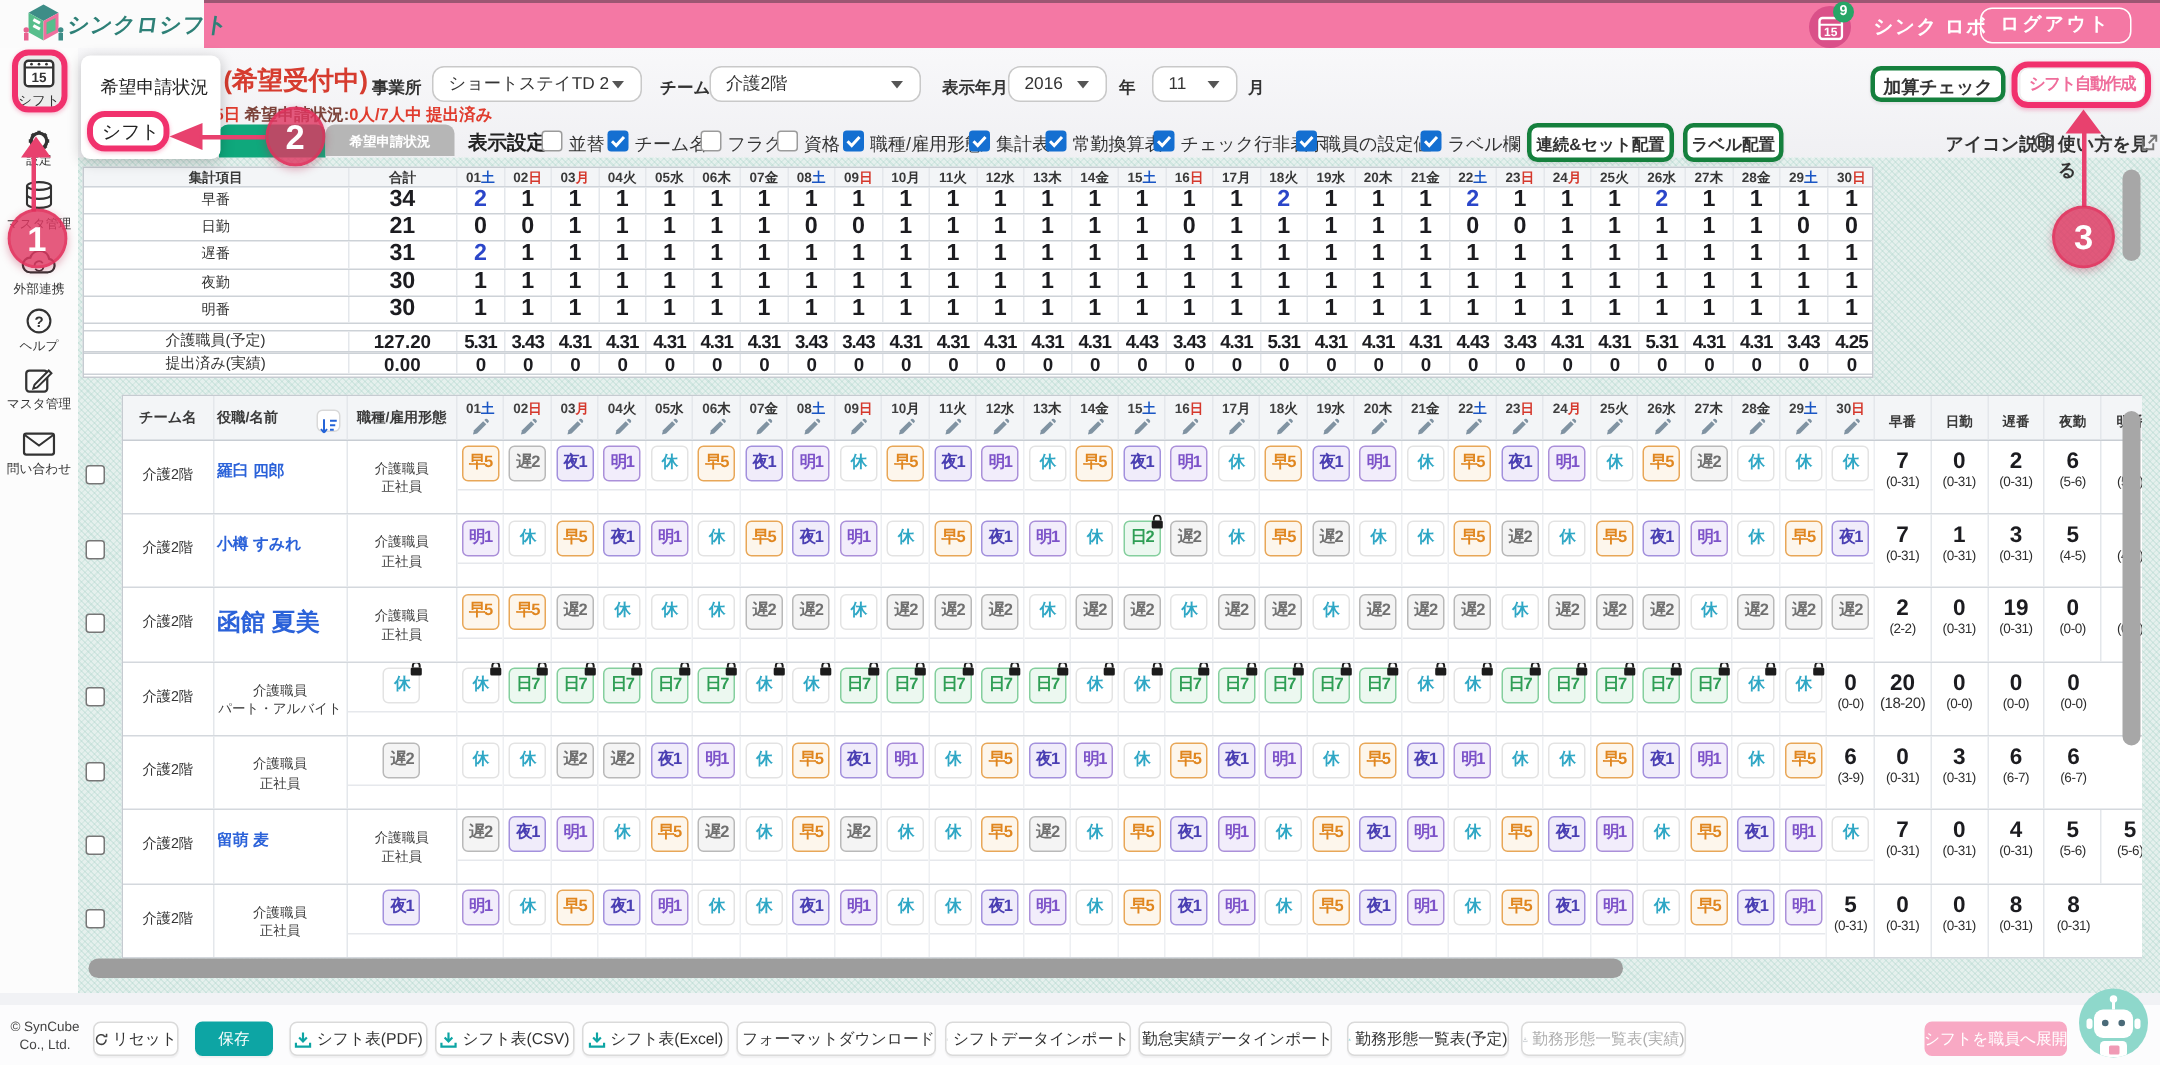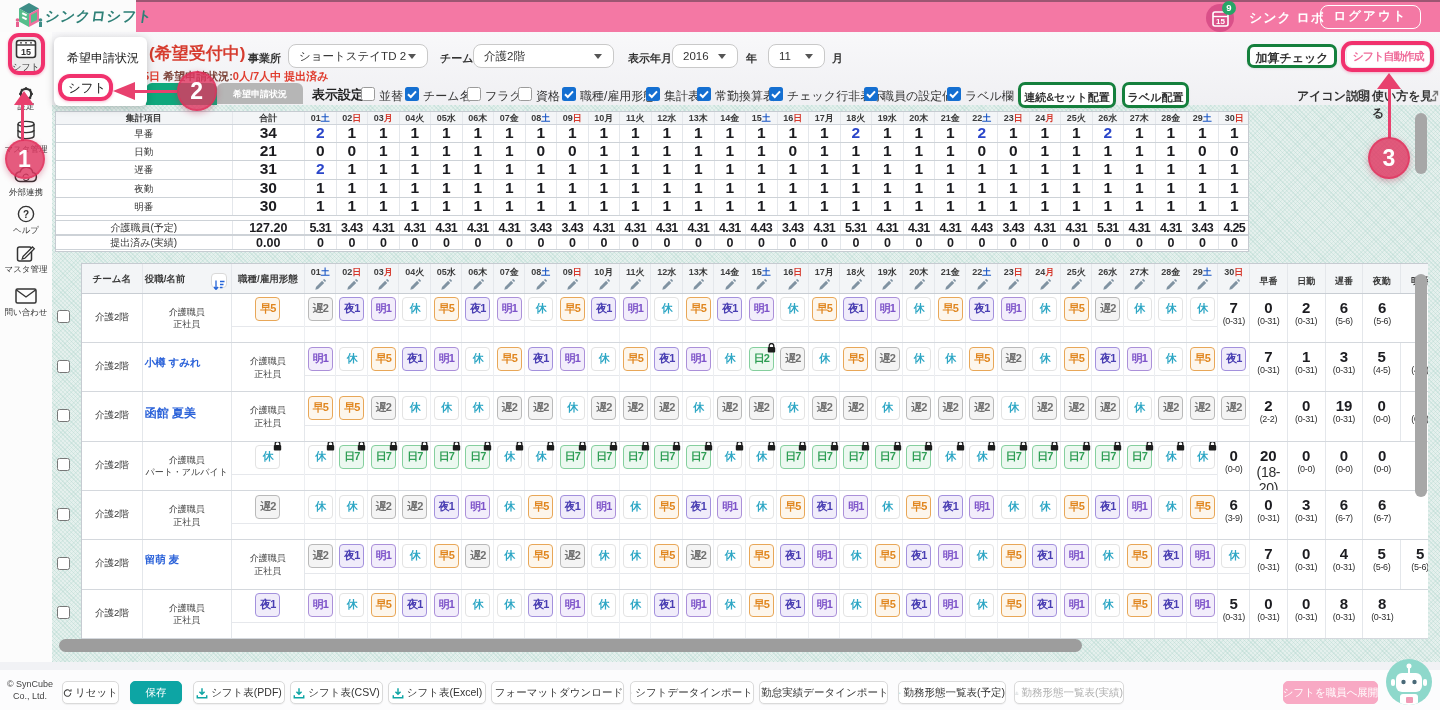--- a/index.html
+++ b/index.html
@@ -602,20 +602,21 @@
               <path fill="#8093a2" d="M8.9 1l0.6-0.6a0.9 0.9 0 0 1 1.3 0l0.8 0.8a0.9 0.9 0 0 1 0 1.3l-0.6 0.6z"></path>
             </svg></div>
 <div class="acell hd10" style="font-size:9px;padding-top:11px;">早番</div>
 <div class="acell hd10" style="font-size:9px;padding-top:11px;">日勤</div>
 <div class="acell hd10" style="font-size:9px;padding-top:11px;">遅番</div>
 <div class="acell hd10" style="font-size:9px;padding-top:11px;">夜勤</div>
 <div class="acell hd10" style="font-size:9px;padding-top:11px;">明番</div>
 </div>
 <div class="grow" style="grid-template-columns:60.7px 89px 73.3px 31.5px 31.5px 31.5px 31.5px 31.5px 31.5px 31.5px 31.5px 31.5px 31.5px 31.5px 31.5px 31.5px 31.5px 31.5px 31.5px 31.5px 31.5px 31.5px 31.5px 31.5px 31.5px 31.5px 31.5px 31.5px 31.5px 31.5px 31.5px 31.5px 31.5px 37.8px 37.8px 37.8px 37.8px 37.8px;height:49.33px;border-bottom:1px solid #d4d8dd;">
 <div class="acell" style="font-size:9.5px;color:#333;line-height:46px;">介護2階</div>
+<div class="acell" style="text-align:left;padding:13px 0 0 2px;font-size:10.5px;font-weight:bold;color:#2b62d9;white-space:nowrap;">羅臼 四郎</div>
 <div class="acell" style="font-size:9px;color:#3d3d3d;padding-top:12px;line-height:12.5px;white-space:nowrap;">介護職員<br>正社員</div>
 <div class="acell" style="border-right:1px solid #edeff2;position:relative;">
             <div class="sbox haya">早5</div>
             <div style="position:absolute;left:0;right:0;top:32.3px;border-top:1px solid #e6e8ec;"></div>
           </div>
 <div class="acell" style="border-right:1px solid #edeff2;position:relative;">
             <div class="sbox oso">遅2</div>
             <div style="position:absolute;left:0;right:0;top:32.3px;border-top:1px solid #e6e8ec;"></div>
           </div>
 <div class="acell" style="border-right:1px solid #edeff2;position:relative;">
@@ -894,21 +895,21 @@
             <div style="font-size:15px;font-weight:bold;color:#1c1c20;line-height:16px;">5</div>
             <div style="font-size:9px;color:#2e2e2e;letter-spacing:-0.3px;">(4-5)</div>
           </div>
 <div class="acell" style="padding-top:6px;">
             <div style="font-size:15px;font-weight:bold;color:#1c1c20;line-height:16px;">5</div>
             <div style="font-size:9px;color:#2e2e2e;letter-spacing:-0.3px;">(4-5)</div>
           </div>
 </div>
 <div class="grow" style="grid-template-columns:60.7px 89px 73.3px 31.5px 31.5px 31.5px 31.5px 31.5px 31.5px 31.5px 31.5px 31.5px 31.5px 31.5px 31.5px 31.5px 31.5px 31.5px 31.5px 31.5px 31.5px 31.5px 31.5px 31.5px 31.5px 31.5px 31.5px 31.5px 31.5px 31.5px 31.5px 31.5px 31.5px 37.8px 37.8px 37.8px 37.8px 37.8px;height:49.33px;border-bottom:1px solid #d4d8dd;">
 <div class="acell" style="font-size:9.5px;color:#333;line-height:46px;">介護2階</div>
-<div class="acell" style="text-align:left;padding:13px 0 0 2px;font-size:12px;font-weight:bold;color:#2b62d9;white-space:nowrap;">函館 夏美</div>
+<div class="acell" style="text-align:left;padding:13px 0 0 2px;font-size:16px;font-weight:bold;color:#2b62d9;white-space:nowrap;">函館 夏美</div>
 <div class="acell" style="font-size:9px;color:#3d3d3d;padding-top:12px;line-height:12.5px;white-space:nowrap;">介護職員<br>正社員</div>
 <div class="acell" style="border-right:1px solid #edeff2;position:relative;">
             <div class="sbox haya">早5</div>
             <div style="position:absolute;left:0;right:0;top:32.3px;border-top:1px solid #e6e8ec;"></div>
           </div>
 <div class="acell" style="border-right:1px solid #edeff2;position:relative;">
             <div class="sbox haya">早5</div>
             <div style="position:absolute;left:0;right:0;top:32.3px;border-top:1px solid #e6e8ec;"></div>
           </div>
 <div class="acell" style="border-right:1px solid #edeff2;position:relative;">
@@ -1256,21 +1257,21 @@
                 <rect x="0.8" y="4" width="7.4" height="5.4" rx="1" fill="#1c1c1c"></rect>
               </svg></div>
             <div style="position:absolute;left:0;right:0;top:32.3px;border-top:1px solid #e6e8ec;"></div>
           </div>
 <div class="acell" style="padding-top:6px;">
             <div style="font-size:15px;font-weight:bold;color:#1c1c20;line-height:16px;">0</div>
             <div style="font-size:9px;color:#2e2e2e;letter-spacing:-0.3px;">(0-0)</div>
           </div>
 <div class="acell" style="padding-top:6px;">
             <div style="font-size:15px;font-weight:bold;color:#1c1c20;line-height:16px;">20</div>
-            <div style="font-size:14px;color:#2e2e2e;letter-spacing:-0.3px;">(18-20)</div>
+            <div style="font-size:10px;color:#2e2e2e;letter-spacing:-0.3px;">(18-20)</div>
           </div>
 <div class="acell" style="padding-top:6px;">
             <div style="font-size:15px;font-weight:bold;color:#1c1c20;line-height:16px;">0</div>
             <div style="font-size:9px;color:#2e2e2e;letter-spacing:-0.3px;">(0-0)</div>
           </div>
 <div class="acell" style="padding-top:6px;">
             <div style="font-size:15px;font-weight:bold;color:#1c1c20;line-height:16px;">0</div>
             <div style="font-size:9px;color:#2e2e2e;letter-spacing:-0.3px;">(0-0)</div>
           </div>
 <div class="acell" style="padding-top:6px;">

